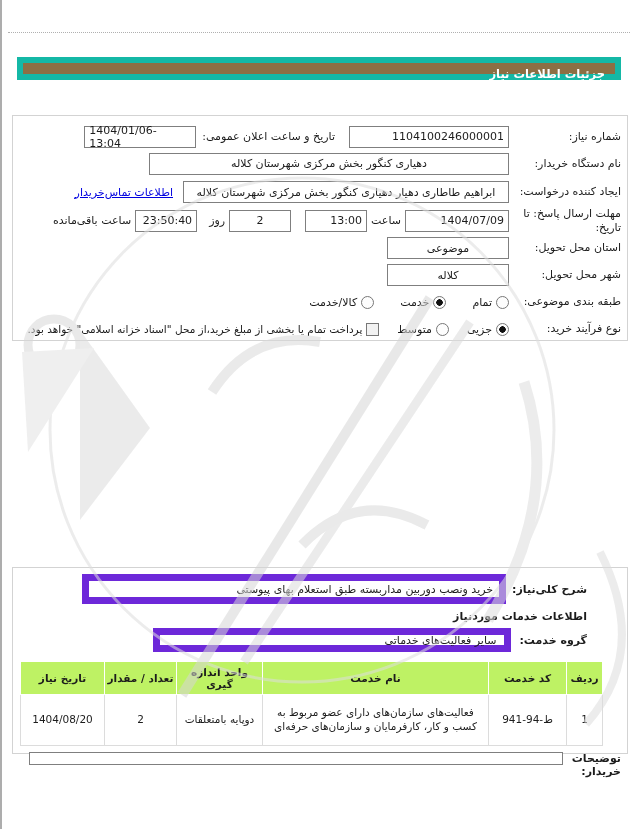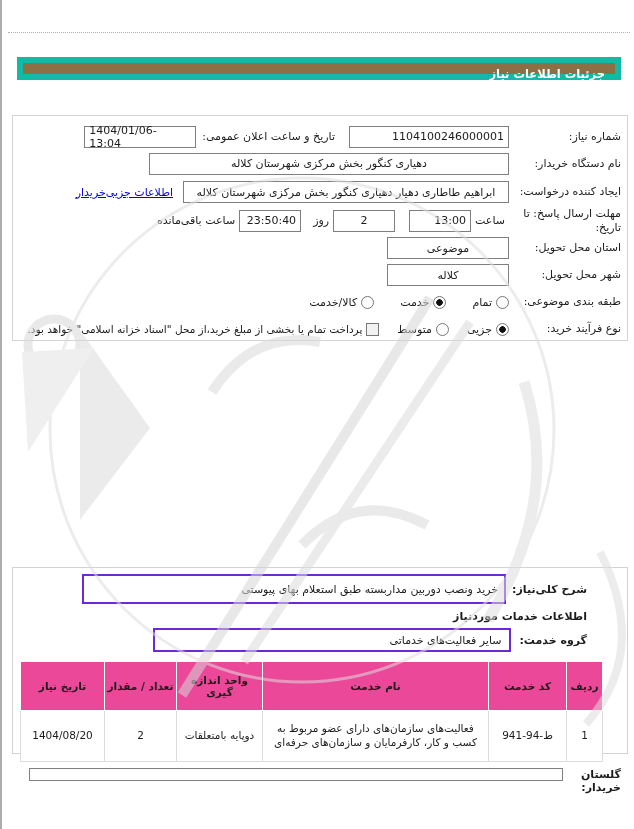--- a/index.html
+++ b/index.html
@@ -10,29 +10,29 @@
   .hbar{position:absolute;height:23px;background:#8c6f44;border:6px solid #14b8a6;
         color:#fff;font-weight:bold;font-size:11.5px;line-height:23px;padding-right:10px;box-sizing:border-box;}
   .hbar1{top:57px;right:15px;width:604px;}
   .panel{position:absolute;right:8px;width:616px;border:1px solid #d3d3d3;background:#fff;box-sizing:border-box;}
   .panel1{top:92px;height:226px;padding:7px 6px 0 4px;}
   .panel2{top:318px;height:187px;padding:5px 6px 0 4px;}
   .frow{display:flex;align-items:center;min-height:27px;}
   .flabel{width:112px;flex:0 0 112px;line-height:1.25;}
   .ibox{border:1px solid #7f7f7f;height:22px;background:#fff;display:flex;align-items:center;box-sizing:border-box;padding:0 4px;}
   .center{justify-content:center;}
-  .blackbox{border:2px solid #6d28d9;background:#fff;box-sizing:border-box;display:flex;align-items:center;}
+  .blackbox{border:7px solid #6d28d9;background:#fff;box-sizing:border-box;display:flex;align-items:center;}
   .link{color:#0000e0;text-decoration:underline;cursor:pointer;margin-right:10px;white-space:nowrap;}
   .radio{display:inline-block;width:11px;height:11px;border:1px solid #777;border-radius:50%;background:#fdfdfd;margin-left:4px;flex:0 0 11px;}
   .radio.checked{background:radial-gradient(circle at 50% 50%, #111 0 3px, #fdfdfd 3.5px);}
   .check{display:inline-block;width:11px;height:11px;border:1px solid #777;background:#f2f2f2;margin-left:4px;flex:0 0 11px;}
   .opt{display:flex;align-items:center;margin-left:26px;}
   .bold{font-weight:bold;}
   .svc-table{border-collapse:collapse;width:582px;margin:8px 18px 0 0;font-size:10.5px;table-layout:fixed;}
-  .svc-table th{background:#ec4899;border:1px solid #fff;font-weight:bold;height:22px;padding:12px 2px;}
+  .svc-table th{background:#bef264;border:1px solid #fff;font-weight:bold;height:22px;padding:4px 2px;}
   .svc-table td{background:#fff;border:1px solid #dcdcdc;height:50px;text-align:center;padding:0 3px;line-height:1.3;}
   .wm{position:absolute;inset:0;z-index:6;pointer-events:none;opacity:.55;}
   .z{position:relative;z-index:2;}
   .small{font-size:10.5px;}
   .nw{white-space:nowrap;}
 </style>
 </head>
 <body>
 
 <div class="page">
@@ -75,25 +75,28 @@
       <div class="ibox center" style="width:360px">
         <span>دهیاری کنگور بخش مرکزی  شهرستان کلاله</span>
       </div>
     </div>
 
     <div class="frow" style="min-height:30px">
       <div class="flabel">ایجاد کننده درخواست:</div>
       <div class="ibox center" style="width:326px">
         <span>ابراهیم طاطاری دهیار  دهیاری کنگور بخش مرکزی شهرستان کلاله</span>
       </div>
-      <span class="link">اطلاعات جزیی‌خریدار</span>
+      <span class="link">اطلاعات تماس‌خریدار</span>
     </div>
 
     <div class="frow">
       <div class="flabel">مهلت ارسال پاسخ: تا تاریخ:</div>
+      <div class="ibox" style="width:104px">
+        <span dir="ltr">1404/07/09</span>
+      </div>
       <span style="margin:0 4px">ساعت</span>
       <div class="ibox" style="width:62px">
         <span dir="ltr">13:00</span>
       </div>
       <div class="ibox center" style="width:62px;margin-right:14px">
         <span dir="ltr">2</span>
       </div>
       <span style="margin:0 4px">روز</span>
       <div class="ibox" style="width:62px;margin-right:8px">
         <span dir="ltr">23:50:40</span>
@@ -192,21 +195,21 @@
           <td><span dir="ltr">941-94-ط</span></td>
           <td>فعالیت‌های  سازمان‌های دارای عضو مربوط به کسب و کار، کارفرمایان و  سازمان‌های حرفه‌ای</td>
           <td>دوپایه بامتعلقات</td>
           <td>2</td>
           <td><span dir="ltr">1404/08/20</span></td>
         </tr>
       </tbody>
     </table>
 
     <div class="frow" style="margin-top:6px;min-height:18px;align-items:flex-start">
-      <div class="bold" style="width:58px;flex:0 0 58px;line-height:1.2">گلستان خریدار:</div>
+      <div class="bold" style="width:58px;flex:0 0 58px;line-height:1.2">توضیحات خریدار:</div>
       <div class="ibox" style="width:534px;height:13px">
         <span></span>
       </div>
     </div>
 
   </div>
 
 </div>
 
 </body></html>

